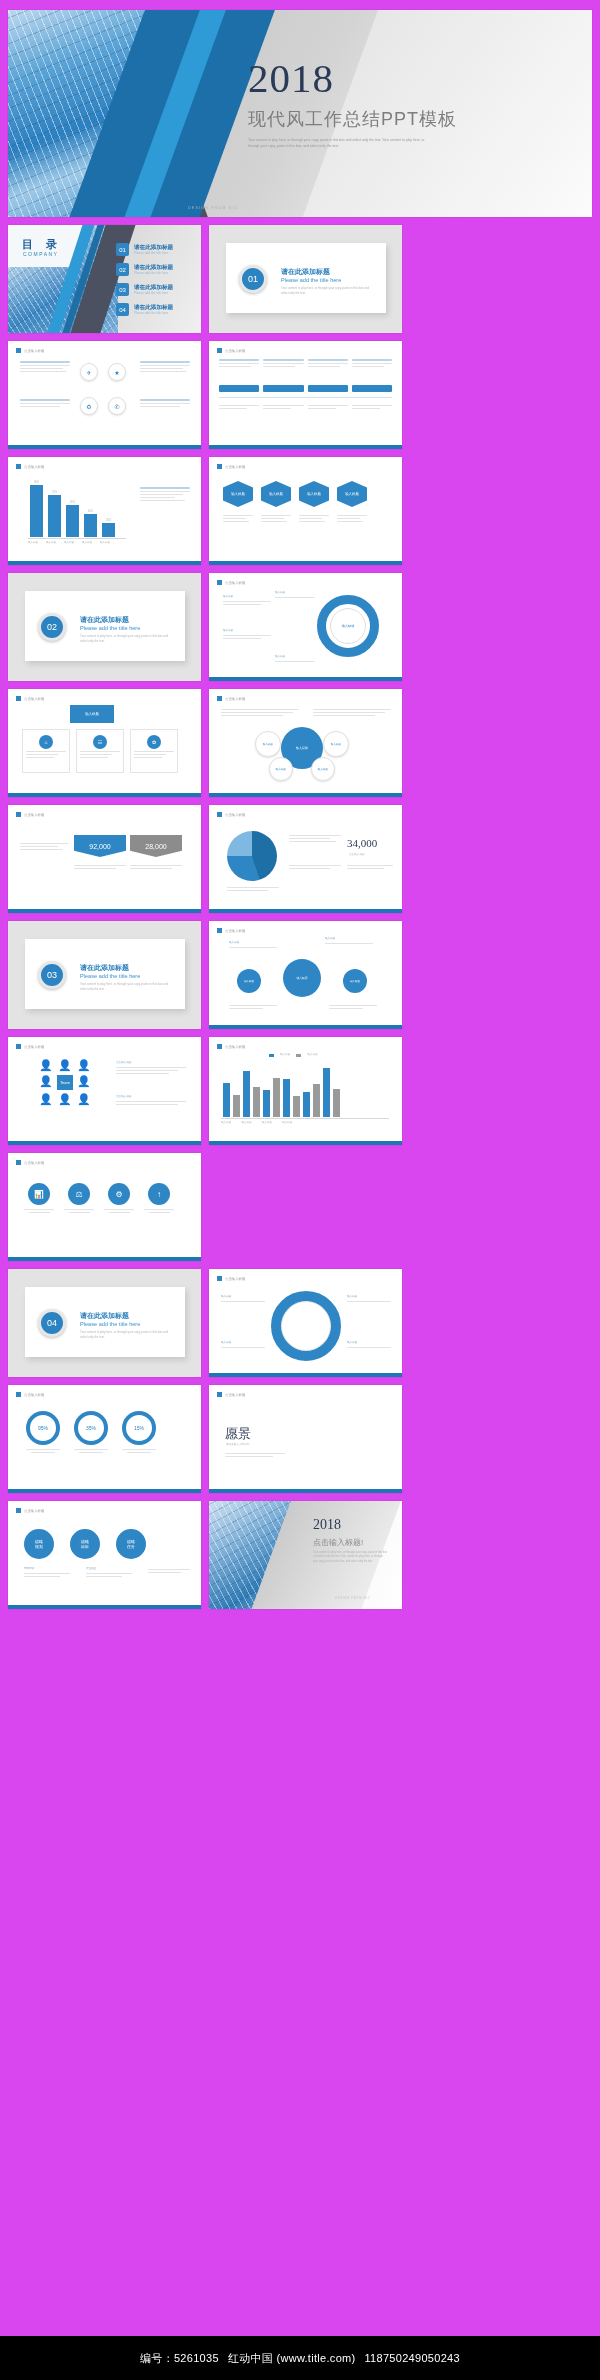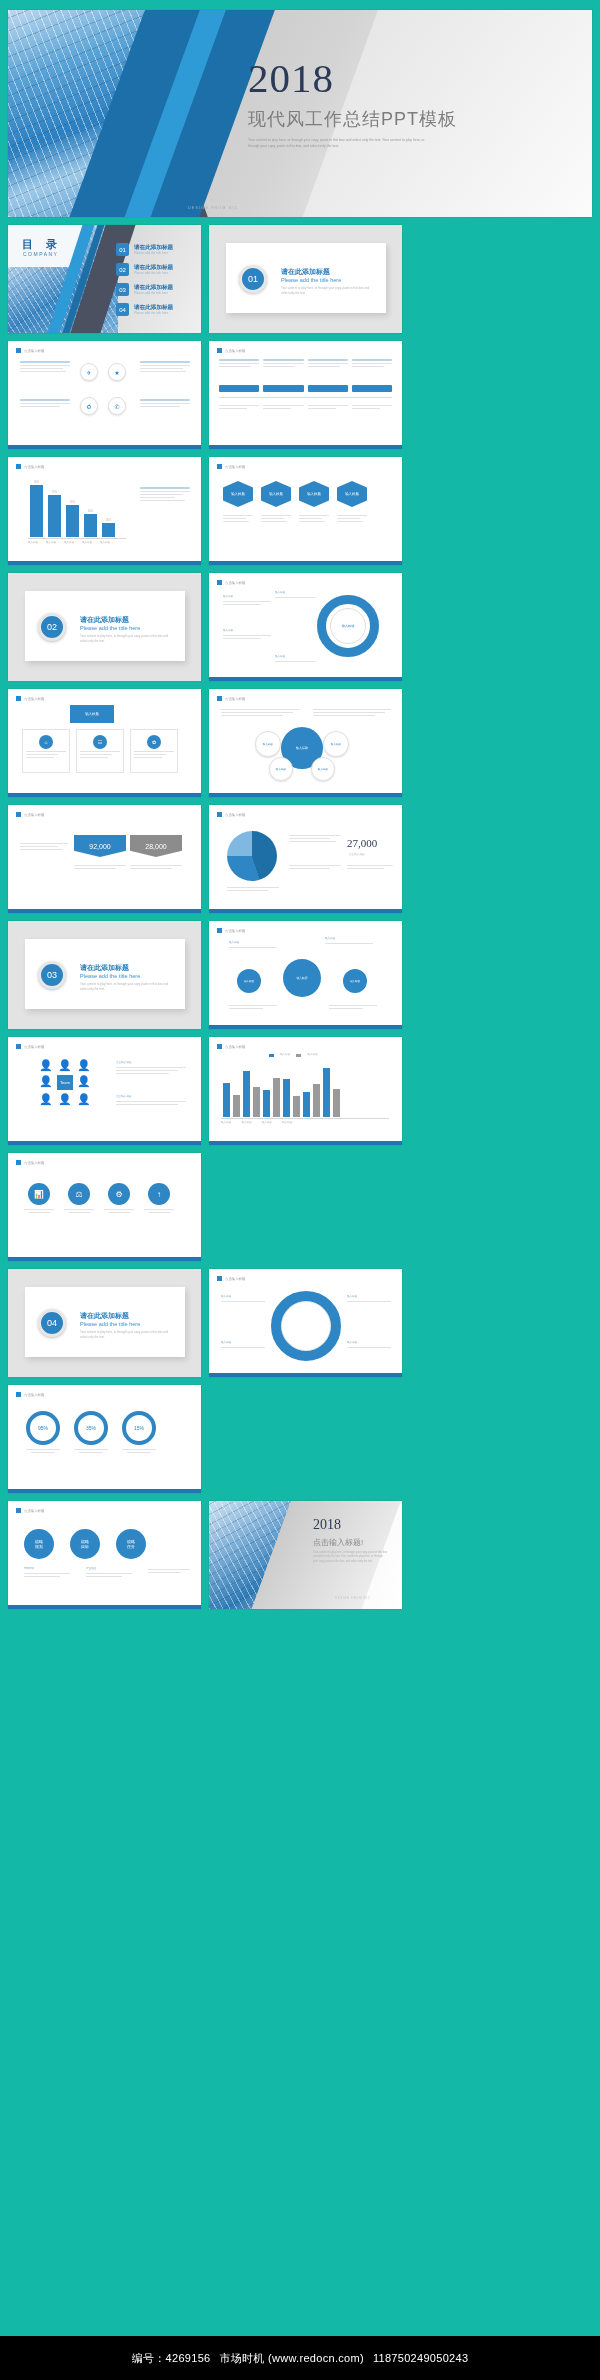--- a/index.html
+++ b/index.html
@@ -3,21 +3,21 @@
 <meta charset="utf-8">
 <style>
   * { box-sizing: border-box; margin: 0; padding: 0; }
   body {
     width: 600px; height: 2380px;
     background: #ffffff;
     font-family: "Liberation Sans", "DejaVu Sans", sans-serif;
     overflow: hidden;
     position: relative;
   }
-  .page { width: 600px; height: 2380px; position: relative; background:#14b8a6; }
+  .page { width: 600px; height: 2380px; position: relative; background:#d946ef; }
 
   
   .slide {
     position: absolute;
     background: #ffffff;
     overflow: hidden;
     box-shadow: 0 0 1px rgba(0,0,0,.25);
   }
   .slide.half { width: 193px; height: 108px; }
 
@@ -546,21 +546,21 @@
       </div>
     <div style="position:absolute;left:80px;top:28px;width:52px;">
         <div class="ph-line"></div>
         <div class="ph-line" style="width:78%"></div>
         <div class="ph-line" style="width:90%"></div>
       </div>
     <div style="position:absolute;left:80px;top:58px;width:52px;">
         <div class="ph-line"></div>
         <div class="ph-line" style="width:78%"></div>
       </div>
-    <div class="bignum" style="position:absolute;left:138px;top:32px;font-size:11px;">27,000</div>
+    <div class="bignum" style="position:absolute;left:138px;top:32px;font-size:11px;">34,000</div>
     <div class="tiny" style="position:absolute;left:140px;top:48px;">点击输入标题</div>
     <div style="position:absolute;left:138px;top:58px;width:46px;">
         <div class="ph-line"></div>
         <div class="ph-line" style="width:80%"></div>
       </div>
     <div class="btm-bar"></div>
   </div>
 
   <div class="slide half" style="left:8px; top:921px;">
     <div class="sec-grey"></div>
@@ -758,20 +758,34 @@
         <div style="width:34px;height:34px;border-radius:50%;border:4px solid #2e86c5;display:flex;align-items:center;justify-content:center;font-size:5px;color:#2e86c5;">
             <span>15%</span>
           </div>
         <div class="ph-line" style="margin-top:4px"></div>
           <div class="ph-line" style="width:70%;margin-left:15%"></div>
       </div>
     </div>
     <div class="btm-bar"></div>
   </div>
 
+  <div class="slide half" style="left:209px; top:1385px;">
+    <div class="hdr">
+      <span class="hdr-box"></span>
+      <span class="hdr-tx">点击输入标题</span>
+    </div>
+    <div style="position:absolute;left:16px;top:40px;font-size:13px;color:#2b3a56;font-family:'Liberation Serif',serif;">愿景</div>
+    <div class="tiny" style="position:absolute;left:17px;top:58px;">请在此输入文字说明</div>
+    <div style="position:absolute;left:16px;top:66px;width:60px;">
+        <div class="ph-line"></div>
+        <div class="ph-line" style="width:80%"></div>
+      </div>
+    <div class="map-dots" style="position:absolute;left:96px;top:24px;width:82px;height:56px;opacity:.85;"></div>
+    <div class="btm-bar"></div>
+  </div>
 
   <div class="slide half" style="left:8px; top:1501px;">
     <div class="hdr">
       <span class="hdr-box"></span>
       <span class="hdr-tx">点击输入标题</span>
     </div>
     <div style="position:absolute;left:16px;top:28px;display:flex;gap:16px;">
       <div class="circ" style="width:30px;height:30px;flex-direction:column;font-size:4px;line-height:1.3;">
         <span>战略</span>
         <span>规划</span>
@@ -807,18 +821,18 @@
     <div style="position:absolute;left:0;top:0;width:92px;height:100%;background:linear-gradient(145deg,#cfe2f2 0%,#7fb0d8 35%,#2f7bb5 70%,#9bc4e4 100%);"></div>
     <div style="position:absolute;left:0;top:0;width:92px;height:100%;background:repeating-linear-gradient(62deg, rgba(255,255,255,.42) 0 1px, transparent 1px 6px), repeating-linear-gradient(-28deg, rgba(25,65,105,.22) 0 1px, transparent 1px 9px);"></div>
     <div style="position:absolute;left:60px;top:-20px;width:110px;height:160px;background:linear-gradient(100deg,#c9c9c9,#efefef);transform:skewX(-20deg);"></div>
     <div style="position:absolute;left:104px;top:16px;font-size:14px;color:#2b3a56;font-family:'Liberation Serif',serif;">2018</div>
     <div style="position:absolute;left:104px;top:36px;font-size:8px;color:#8a8a8a;">点击输入标题!</div>
     <div style="position:absolute;left:104px;top:50px;width:74px;font-size:2.6px;color:#b3b3b3;line-height:1.7;">Your content to play here, or through your copy, paste in this box and select only the text. Your content to play here, or through your copy, paste in this box, and select only the text.</div>
     <div style="position:absolute;left:126px;top:96px;font-size:2.6px;color:#c0c0c0;letter-spacing:.8px;">DESIGN FROM NIC</div>
   </div>
 
   <div class="footer">
-    <span>编号：4269156</span>
-    <span>市场时机 (www.redocn.com)</span>
+    <span>编号：5261035</span>
+    <span>红动中国 (www.title.com)</span>
     <span>118750249050243</span>
   </div>
 
 </div>
 
 </body></html>

